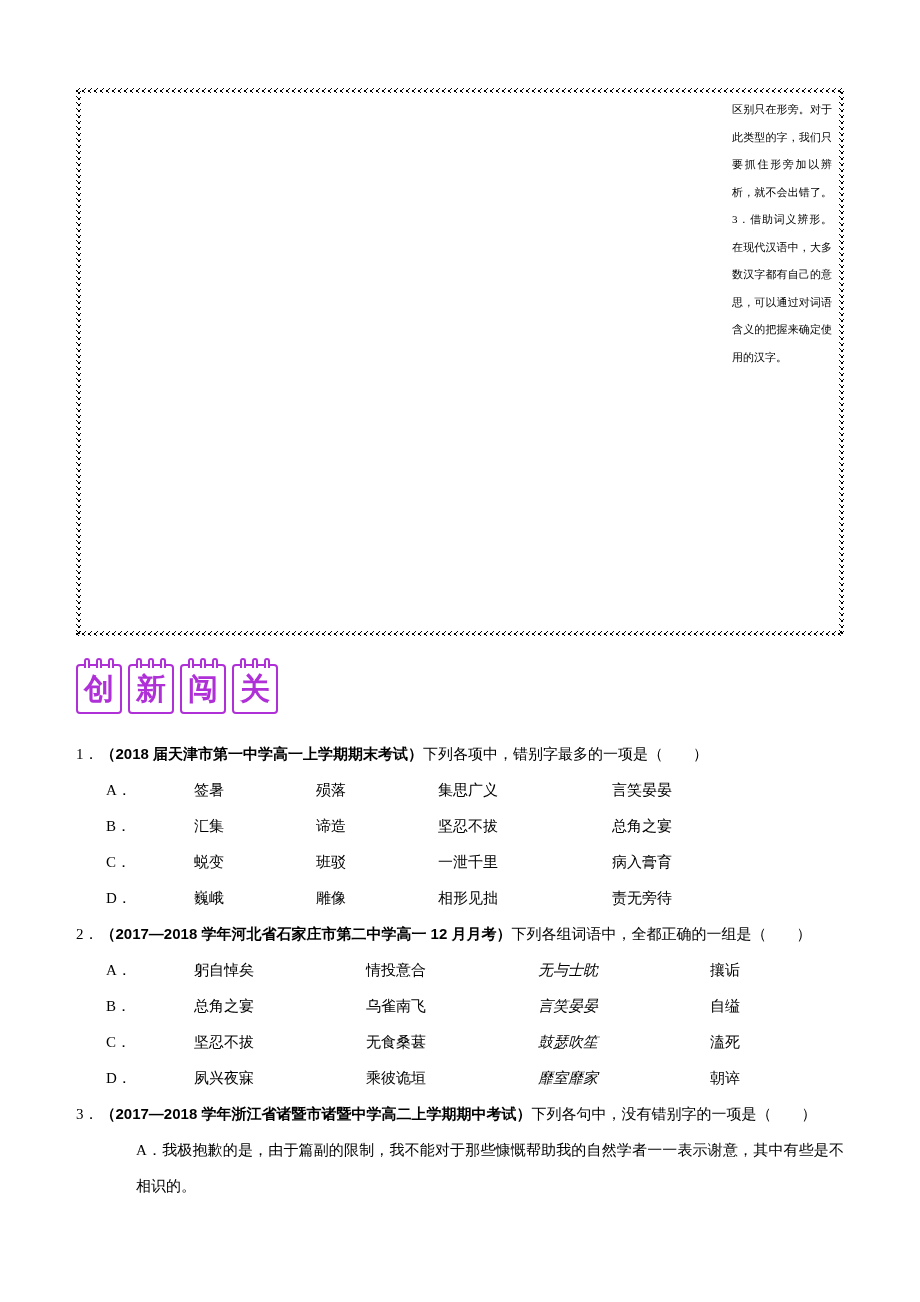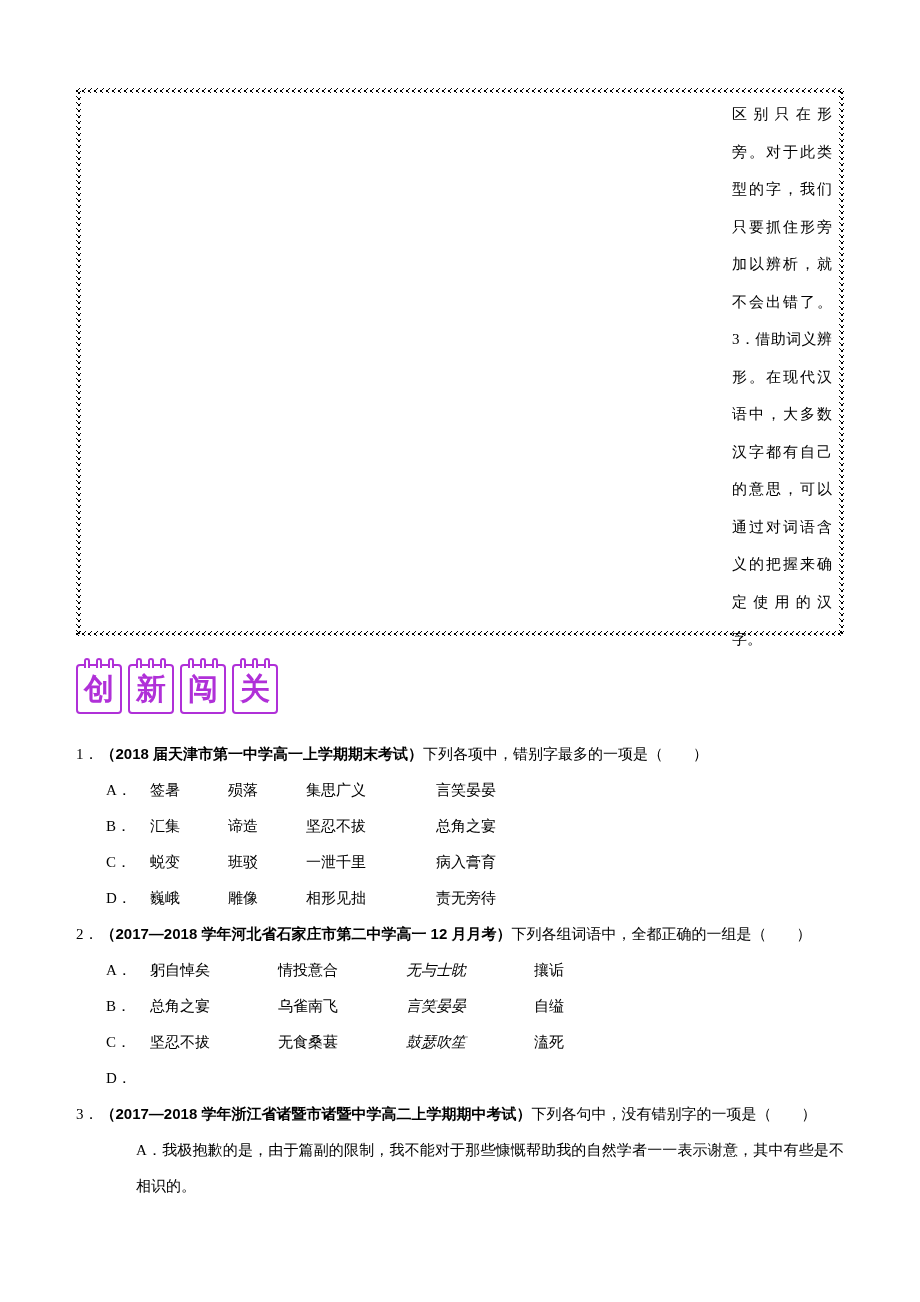--- a/index.html
+++ b/index.html
@@ -39,21 +39,21 @@
       background-size: 6px 6px;
     }
     .zb-left { left: 0; }
     .zb-right { right: 0; }
     .side-text {
       position: absolute;
       right: 12px;
       top: 8px;
       width: 100px;
       line-height: 2.5;
-      font-size: 15px;
+      font-size: 11px;
       text-align: justify;
     }
     .heading-badge {
       margin: 0 0 22px 76px;
       display: flex;
       gap: 6px;
     }
     .badge-char {
       width: 46px;
       height: 50px;
@@ -120,20 +120,21 @@
       display: flex;
     }
     .opt-label {
       flex: 0 0 44px;
     }
     .opt-words {
       display: flex;
     }
     .opt-words span {
       display: inline-block;
+      margin-left: 44px;
     }
     .w1 { width: 78px; }
     .w3 { width: 130px; }
     .wb1 { width: 128px; }
     .wb2 { width: 128px; }
     .wb3 { width: 128px; font-style: italic; }
     .sub-para {
       padding-left: 30px;
       text-align: justify;
       text-indent: 0;
@@ -253,20 +254,26 @@
       <span class="opt-label">C．</span>
       <span class="opt-words">
         <span class="wb1">坚忍不拔</span>
         <span class="wb2">无食桑葚</span>
         <span class="wb3">鼓瑟吹笙</span>
         <span>溘死</span>
       </span>
     </div>
     <div class="opt-row">
       <span class="opt-label">D．</span>
+      <span class="opt-words">
+        <span class="wb1">夙兴夜寐</span>
+        <span class="wb2">乘彼诡垣</span>
+        <span class="wb3">靡室靡家</span>
+        <span>朝谇</span>
+      </span>
     </div>
   </div>
 
   <div class="q-row">
     <span class="q-num">3．</span>
     <span class="q-body">
       <span class="bold">（2017—2018 学年浙江省诸暨市诸暨中学高二上学期期中考试）</span><span>下列各句中，没有错别字的一项是（　　）</span>
     </span>
   </div>
   <div class="opts">

